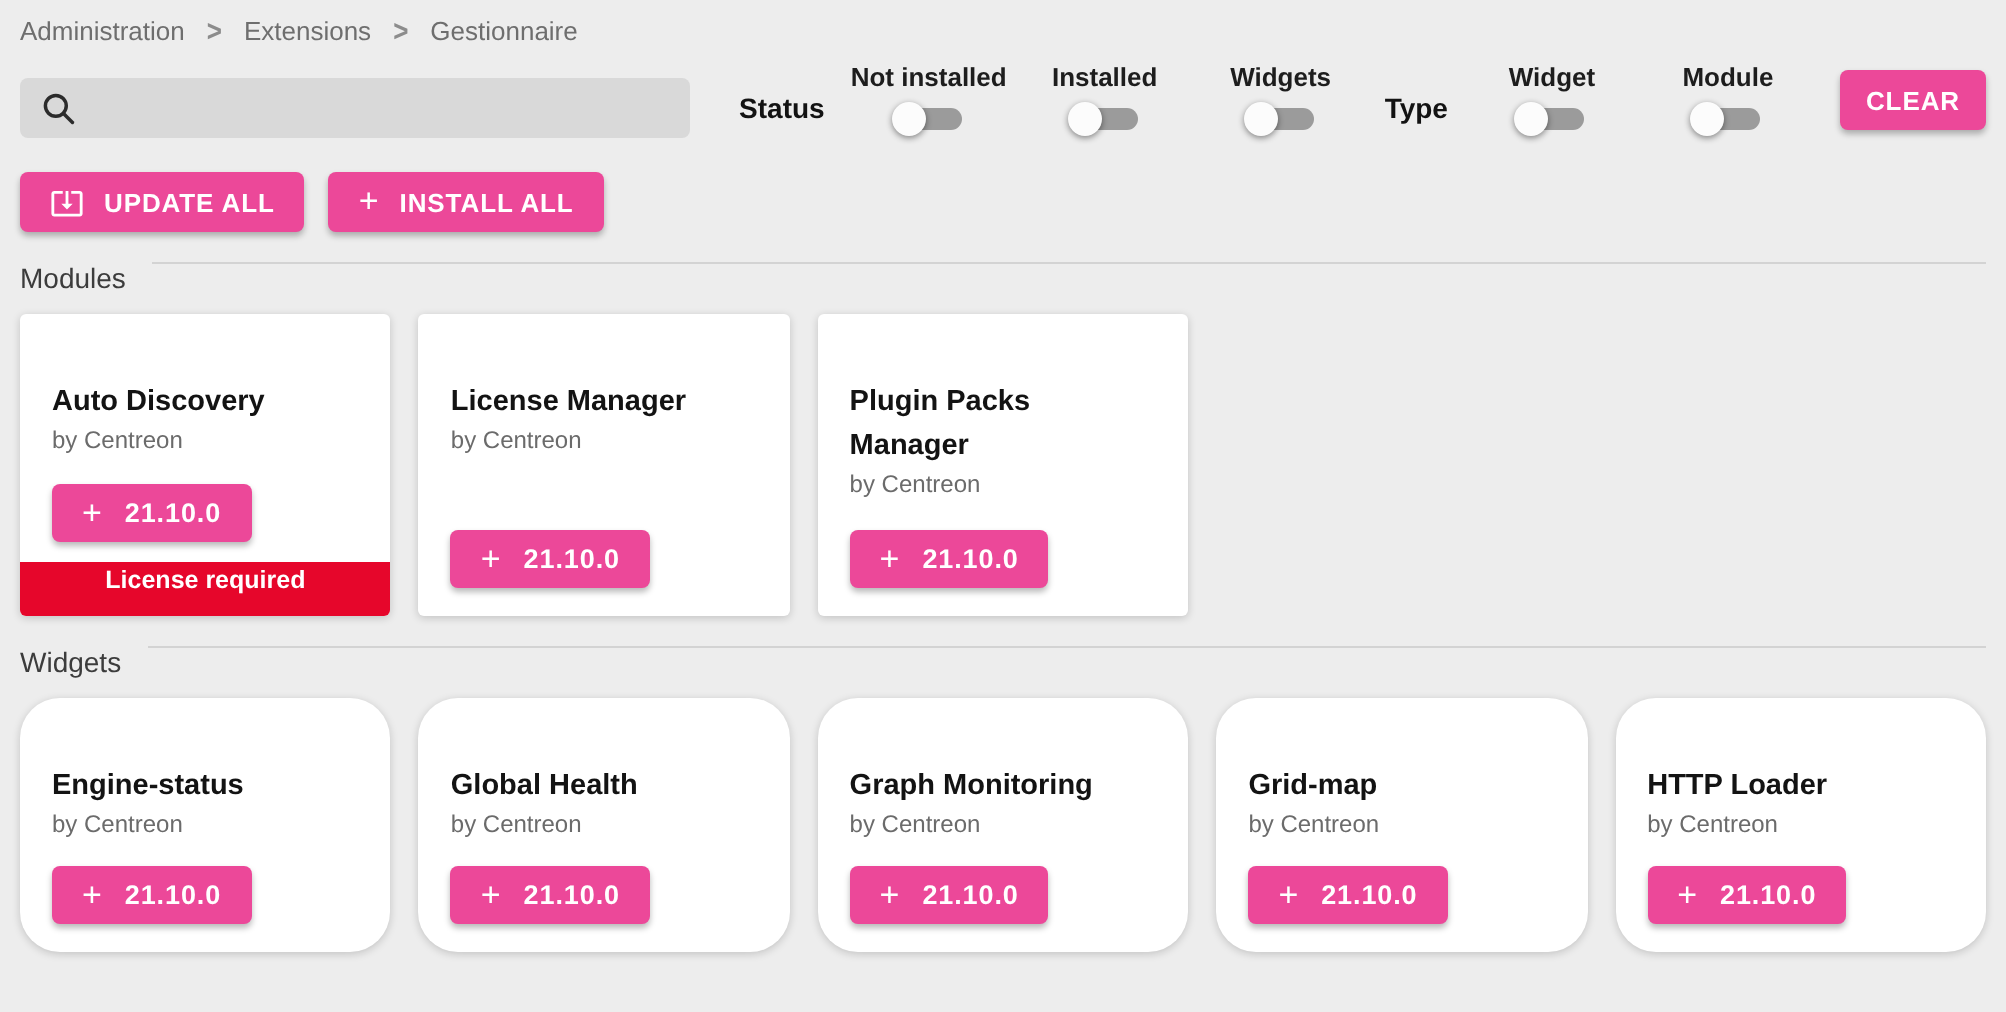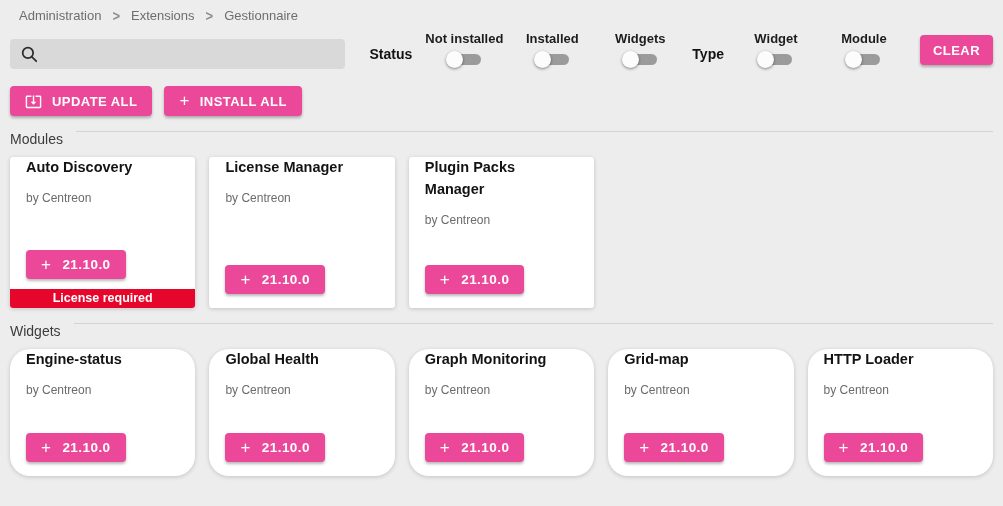--- a/index.html
+++ b/index.html
@@ -8,21 +8,21 @@
     width: 1003px; height: 506px;
     background: #ededed;
     font-family: "Liberation Sans", sans-serif;
     overflow: hidden;
     -webkit-font-smoothing: antialiased;
   }
 
   
   .breadcrumb {
     display: flex; align-items: center; gap: 11px;
-    padding: 8px 10px 4px 19px;
+    padding: 8px 10px 4px 10px;
     font-size: 13px; color: #6e6e6e;
   }
   .crumb { cursor: pointer; }
   .crumb.current { cursor: default; }
   .sep { color: #8c8c8c; font-size: 13px; font-weight: bold; transform: scaleY(1.15); }
 
   
   .filter-bar {
     display: flex; align-items: center;
     padding: 4px 10px 0 10px;
@@ -93,31 +93,31 @@
   }
   .card {
     background: #fff; border-radius: 3px;
     box-shadow: 0 1px 4px rgba(0,0,0,0.18);
     display: flex; flex-direction: column;
     overflow: hidden; cursor: pointer;
   }
   .card-module { height: 151px; }
   .card-widget { height: 127px; border-radius: 20px; }
   .card-title {
-    padding: 0 16px; 
+    padding: 0 16px; margin-top: 34px;
     font-size: 14.5px; font-weight: bold; color: #131313; line-height: 1.5;
   }
-  .card-by { padding: 0 16px; margin-top: 12px; font-size: 12px; color: #6b6b6b; }
+  .card-by { padding: 0 16px; margin-top: 0; font-size: 12px; color: #6b6b6b; }
   .version-btn {
     margin: auto 0 14px 16px; align-self: flex-start;
     gap: 11px; padding: 0 15px; height: 29px; font-size: 13.5px;
   }
   .card--badged .version-btn { margin-bottom: 10px; }
   .license-badge {
-    height: 19px; line-height: 19px;
+    height: 27px; line-height: 19px;
     background: #e6062b; color: #fff;
     text-align: center; font-size: 12.5px; font-weight: bold;
   }
 </style>
 </head>
 <body>
 
 <nav class="breadcrumb">
   <span class="crumb">Administration</span>
   <span class="sep">&gt;</span>

